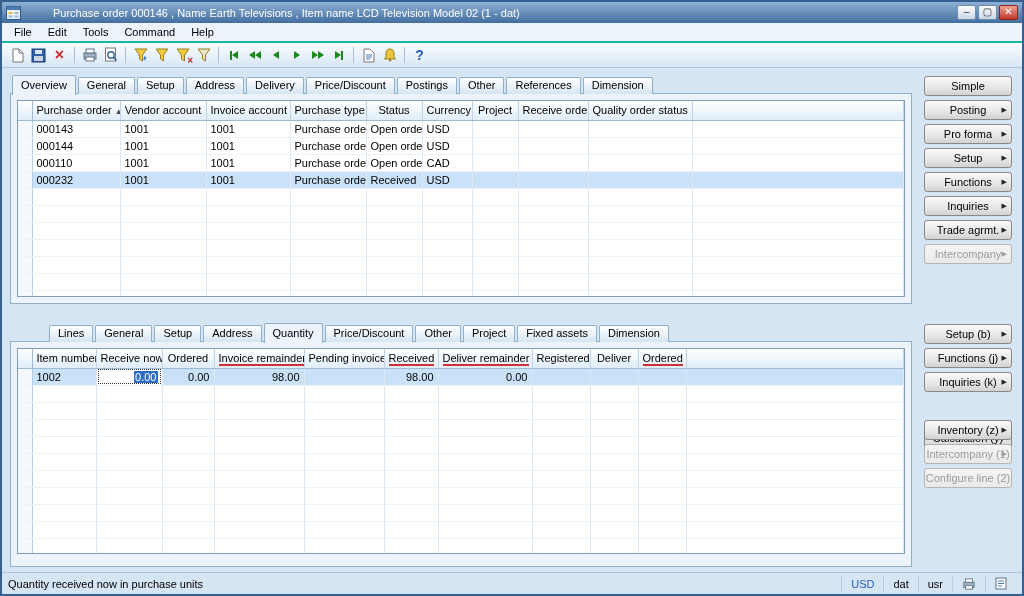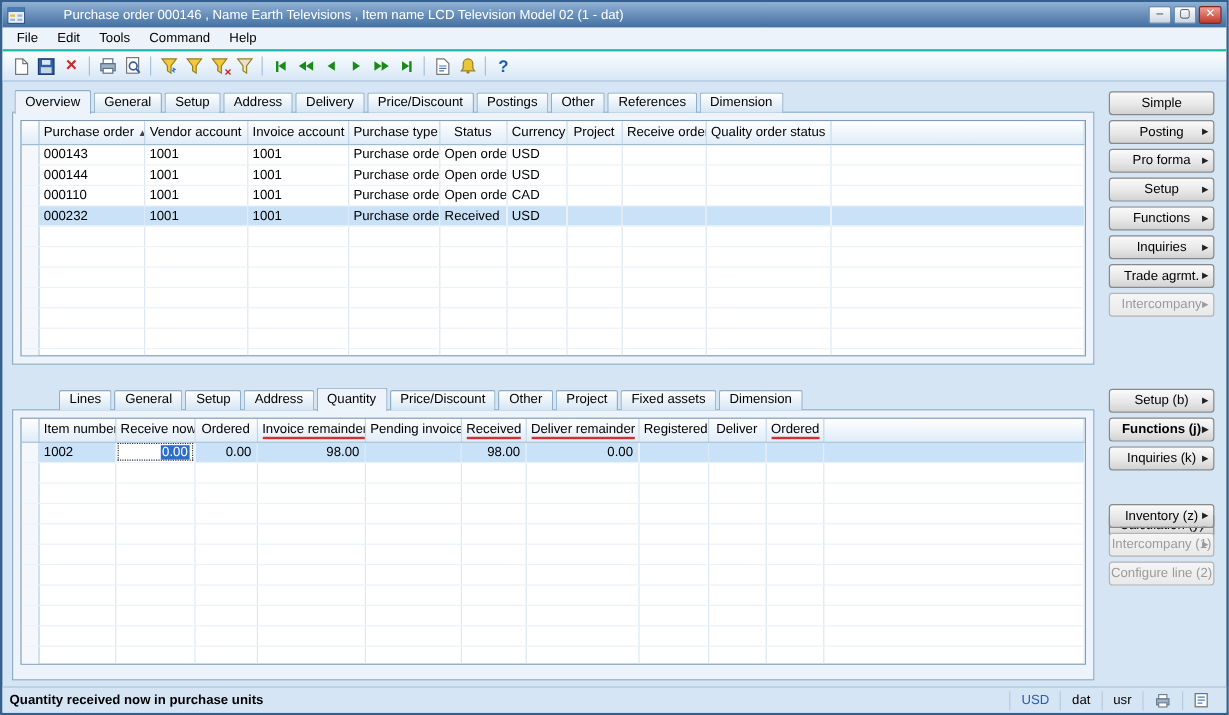--- a/index.html
+++ b/index.html
@@ -68,21 +68,21 @@
   .btn { position:absolute; left:922px; width:88px; height:20px; border:1px solid #898989; border-radius:3px;
          background:linear-gradient(#fafafa,#e6e6e6 60%,#d2d2d2); display:flex; align-items:center;
          justify-content:center; font-size:11px; white-space:nowrap; }
   .btn .arrow { position:absolute; right:4px; font-size:7px; color:#222; }
   .btn.disabled { color:#9b9b9b; border-color:#b5b5b5; background:linear-gradient(#f5f5f5,#e9e9e9); }
   .btn.disabled .arrow { color:#9b9b9b; }
 
   
   .statusbar { position:absolute; left:0; right:0; bottom:0; height:22px; background:#d6e5f4;
                border-top:1px solid #a9c4dd; display:flex; align-items:center; padding:0 6px; }
-  .sb-msg { flex:1;font-weight:bold; }
+  .sb-msg { flex:1; }
   .sb-cell { padding:0 9px; border-left:1px solid #b6cbde; height:16px; display:flex; align-items:center; }
   .sb-usd { color:#2a5db0; }
 </style>
 </head>
 <body>
 
 <div class="window">
 
   <div class="titlebar">
     <svg class="app-icon" viewBox="0 0 15 14">
@@ -638,21 +638,21 @@
             </tr>
         </tbody>
       </table>
     </div>
   </div>
 
   <div class="btn" style="top:322px;">
       <span>Setup (b)</span>
       <span class="arrow">▶</span>
     </div>
-  <div class="btn" style="top:346px;font-weight:bold;">
+  <div class="btn" style="top:346px;">
       <span>Functions (j)</span>
       <span class="arrow">▶</span>
     </div>
   <div class="btn" style="top:370px;">
       <span>Inquiries (k)</span>
       <span class="arrow">▶</span>
     </div>
   <div class="btn" style="top:394px;margin-top:32px;">
       <span>Calculation (y)</span>
       <span class="arrow">▶</span>

